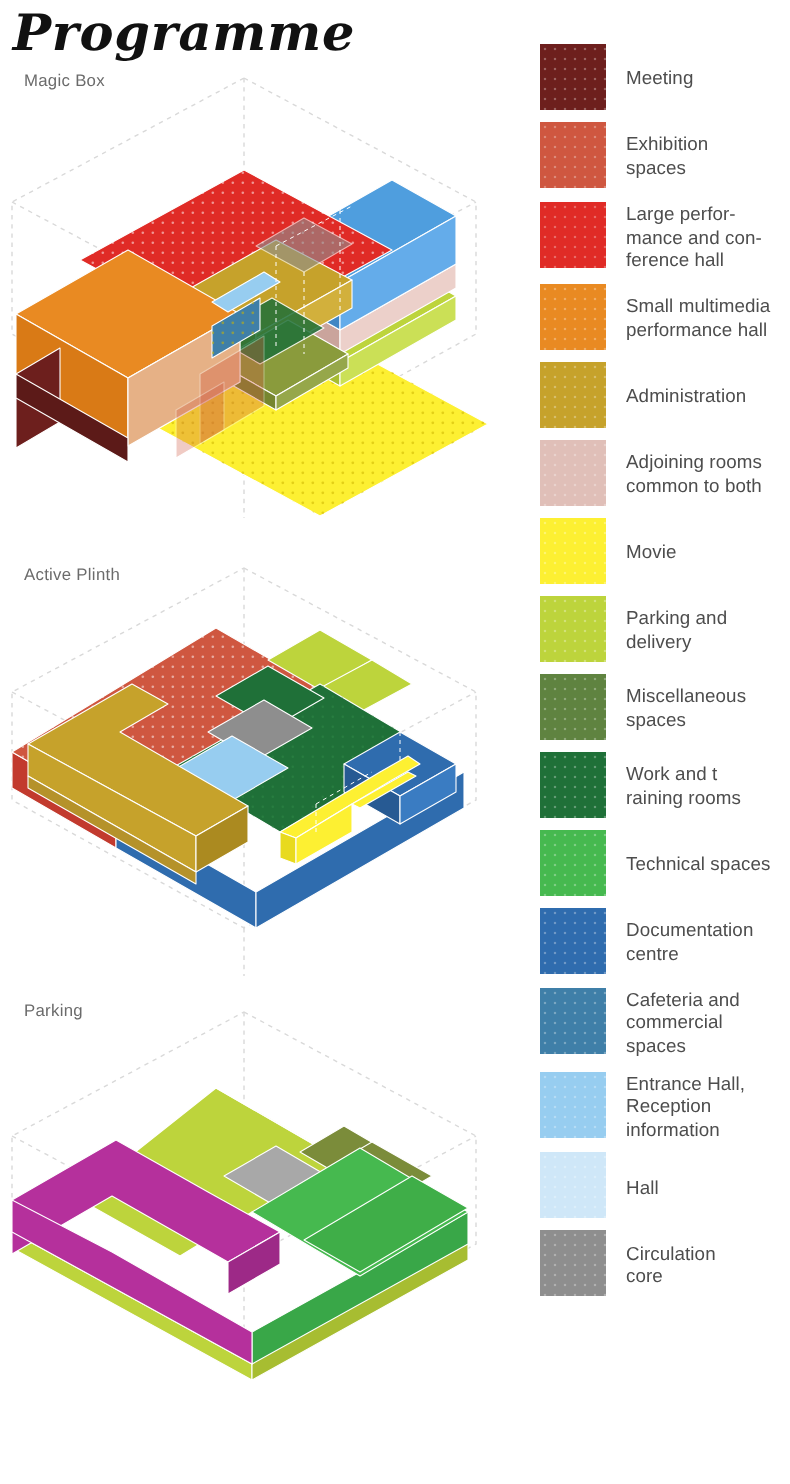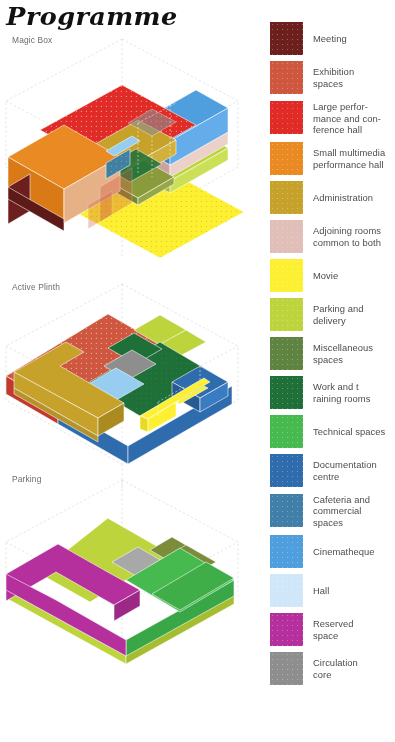--- a/index.html
+++ b/index.html
@@ -236,21 +236,21 @@
 
         <g>
           <path class="edge-d" d="M158 120 L186 104"></path>
           <path class="edge-d" d="M158 120 L158 134"></path>
           <path class="edge-d" d="M200 84 L200 100"></path>
         </g>
       </svg>
     </div>
   </div>
 
-  <div class="dgm" style="top:440px;height:210px;padding-left:36px;">
+  <div class="dgm" style="top:466px;height:210px;padding-left:36px;">
     <div class="dgm-label">Parking</div>
     <div class="stage">
       <svg width="262" height="210" viewBox="0 0 262 210">
         <g>
           <path class="guide" d="M122 6 L238 68 L238 122 L122 186 L6 122 L6 68 Z"></path>
           <path class="guide" d="M122 6 L122 64"></path>
           <path class="guide" d="M6 68 L122 130 L238 68"></path>
           <path class="guide" d="M122 130 L122 186"></path>
         </g>
 
@@ -337,28 +337,24 @@
   </div>
     <div class="leg-row">
     <span class="leg-sw" style="background: rgb(47, 108, 174);"></span>
     <span class="leg-tx">Documentation<br>centre</span>
   </div>
     <div class="leg-row">
     <span class="leg-sw" style="background: rgb(63, 127, 168);"></span>
     <span class="leg-tx">Cafeteria and<br>commercial<br>spaces</span>
   </div>
     <div class="leg-row">
-    <span class="leg-sw" style="background: rgb(79, 158, 222);"></span>
-    <span class="leg-tx">Cinematheque</span>
+    <span class="leg-sw" style="background: rgb(151, 205, 240);"></span>
+    <span class="leg-tx">Entrance Hall,<br>Reception<br>information</span>
   </div>
     <div class="leg-row">
     <span class="leg-sw" style="background: rgb(207, 231, 248);"></span>
     <span class="leg-tx">Hall</span>
   </div>
     <div class="leg-row">
-    <span class="leg-sw" style="background: rgb(181, 48, 156);"></span>
-    <span class="leg-tx">Reserved<br>space</span>
-  </div>
-    <div class="leg-row">
     <span class="leg-sw" style="background: rgb(142, 142, 142);"></span>
     <span class="leg-tx">Circulation<br>core</span>
   </div>
   </div>
 
 </body></html>

